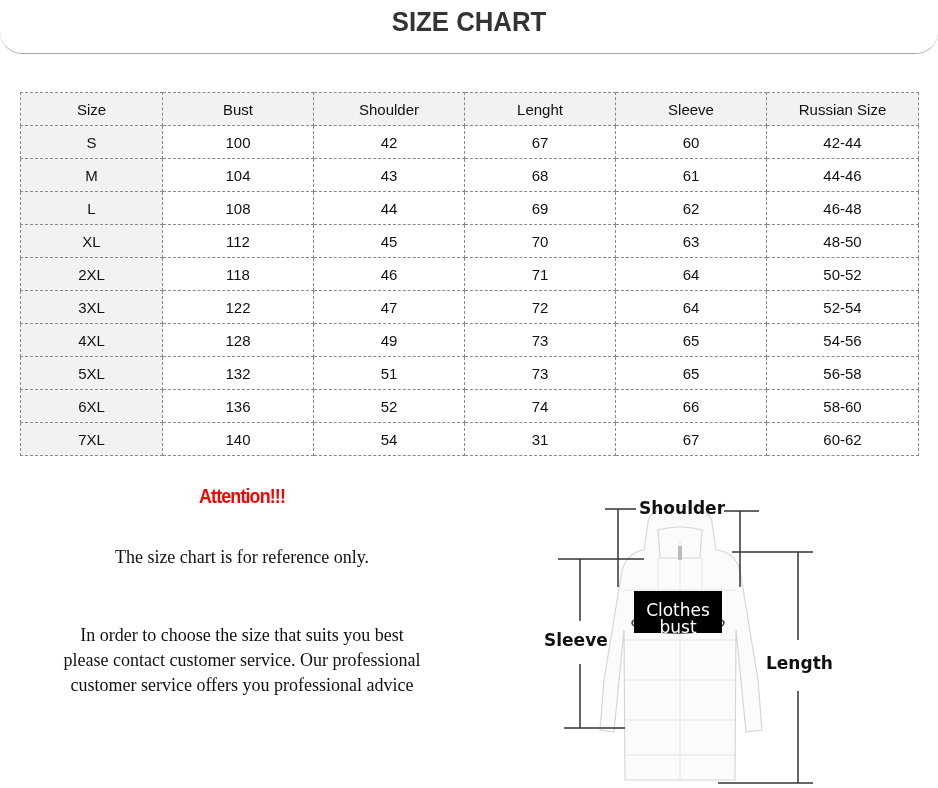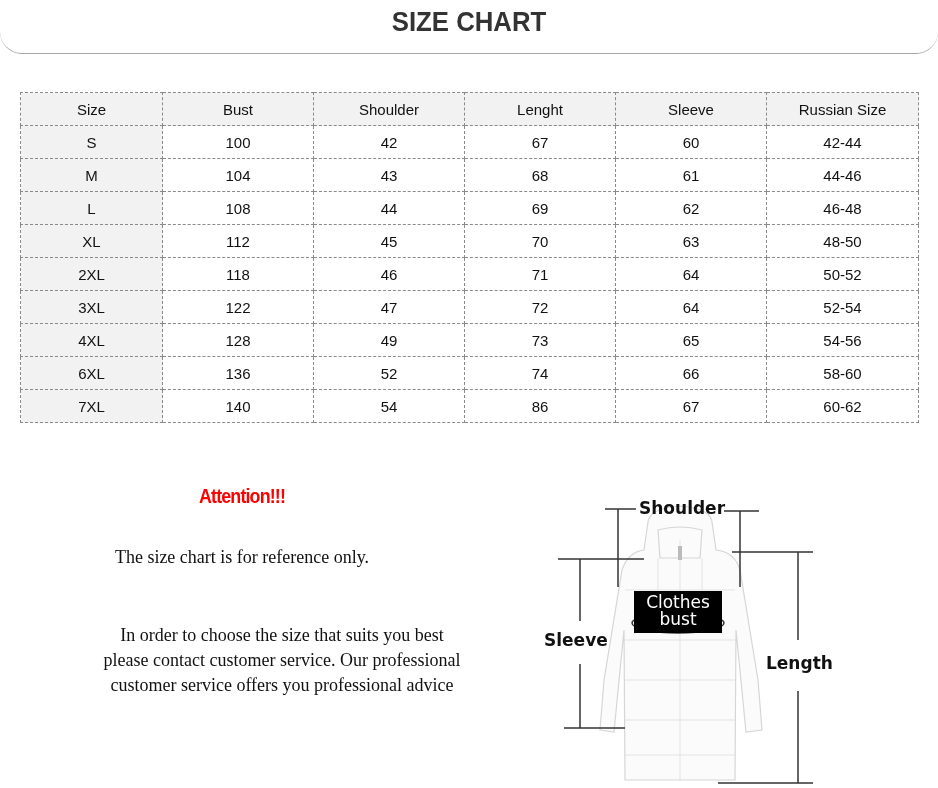--- a/index.html
+++ b/index.html
@@ -5,24 +5,24 @@
   html, body { margin:0; padding:0; background:#ffffff; }
   body { width:938px; height:788px; position:relative; overflow:hidden; font-family:"Liberation Sans", sans-serif; }
   .title-bar { position:absolute; left:0; top:0; width:938px; height:53px; border-bottom:1.5px solid #a6a6a6;border-radius:22px; }
   .title { position:absolute; left:0; right:0; top:6px; text-align:center; font-family:"Liberation Sans", sans-serif; font-weight:bold; font-size:28px; color:#333333; letter-spacing:0px; transform:scaleX(0.92); }
   table.size-table { position:absolute; left:20px; top:92px; border-collapse:collapse; width:898px; table-layout:fixed; }
   .size-table td, .size-table th { border:1px dashed #8a8a8a; height:32px; padding:0; text-align:center; font-size:15px; color:#111; font-weight:normal; }
   .size-table th { background:#f2f2f2; }
   .size-table td.first { background:#f2f2f2; }
   .attention { position:absolute; left:0; width:484px; top:484px; text-align:center; font-family:"Liberation Sans", sans-serif; font-weight:bold; font-size:21px; color:#ff0000; letter-spacing:-1px; transform:scaleX(0.85); }
   .note1 { position:absolute; left:0; width:484px; top:547px; text-align:center; font-family:"Liberation Serif", serif; font-size:18px; color:#111; }
-  .note2 { position:absolute; left:0; width:484px; top:623px; text-align:center; font-family:"Liberation Serif", serif; font-size:18px; line-height:25px; color:#111;margin-left:40px; }
+  .note2 { position:absolute; left:0; width:484px; top:623px; text-align:center; font-family:"Liberation Serif", serif; font-size:18px; line-height:25px; color:#111; }
   .diagram { position:absolute; left:530px; top:480px; width:330px; height:308px; }
   .lbl { position:absolute; font-family:"DejaVu Sans", sans-serif; font-weight:bold; font-size:17px; color:#111; }
-  .bust-box { position:absolute; left:104px; top:111px; width:88px; height:42px; background:#000; color:#fff; text-align:center; font-family:"DejaVu Sans", sans-serif; font-size:17px; line-height:17px; padding-top:3px; box-sizing:border-box; }
+  .bust-box { position:absolute; left:104px; top:111px; width:88px; height:42px; background:#000; color:#fff; text-align:center; font-family:"DejaVu Sans", sans-serif; font-size:17px; line-height:17px; padding-top:11px; box-sizing:border-box; }
 </style>
 </head>
 <body>
 
 <div class="title-bar">
   <div class="title">SIZE CHART</div>
 </div>
 
 <table class="size-table">
   <colgroup>
@@ -94,32 +94,40 @@
     </tr>
     <tr>
       <td class="first">4XL</td>
       <td>128</td>
       <td>49</td>
       <td>73</td>
       <td>65</td>
       <td>54-56</td>
     </tr>
     <tr>
+      <td class="first">5XL</td>
+      <td>132</td>
+      <td>51</td>
+      <td>73</td>
+      <td>65</td>
+      <td>56-58</td>
+    </tr>
+    <tr>
       <td class="first">6XL</td>
       <td>136</td>
       <td>52</td>
       <td>74</td>
       <td>66</td>
       <td>58-60</td>
     </tr>
     <tr>
       <td class="first">7XL</td>
       <td>140</td>
       <td>54</td>
-      <td>86</td>
+      <td>31</td>
       <td>67</td>
       <td>60-62</td>
     </tr>
   </tbody>
 </table>
 
 <div class="attention">Attention!!!</div>
 <div class="note1">The size chart is for reference only.</div>
 <div class="note2">
   <div>In order to choose the size that suits you best</div>

